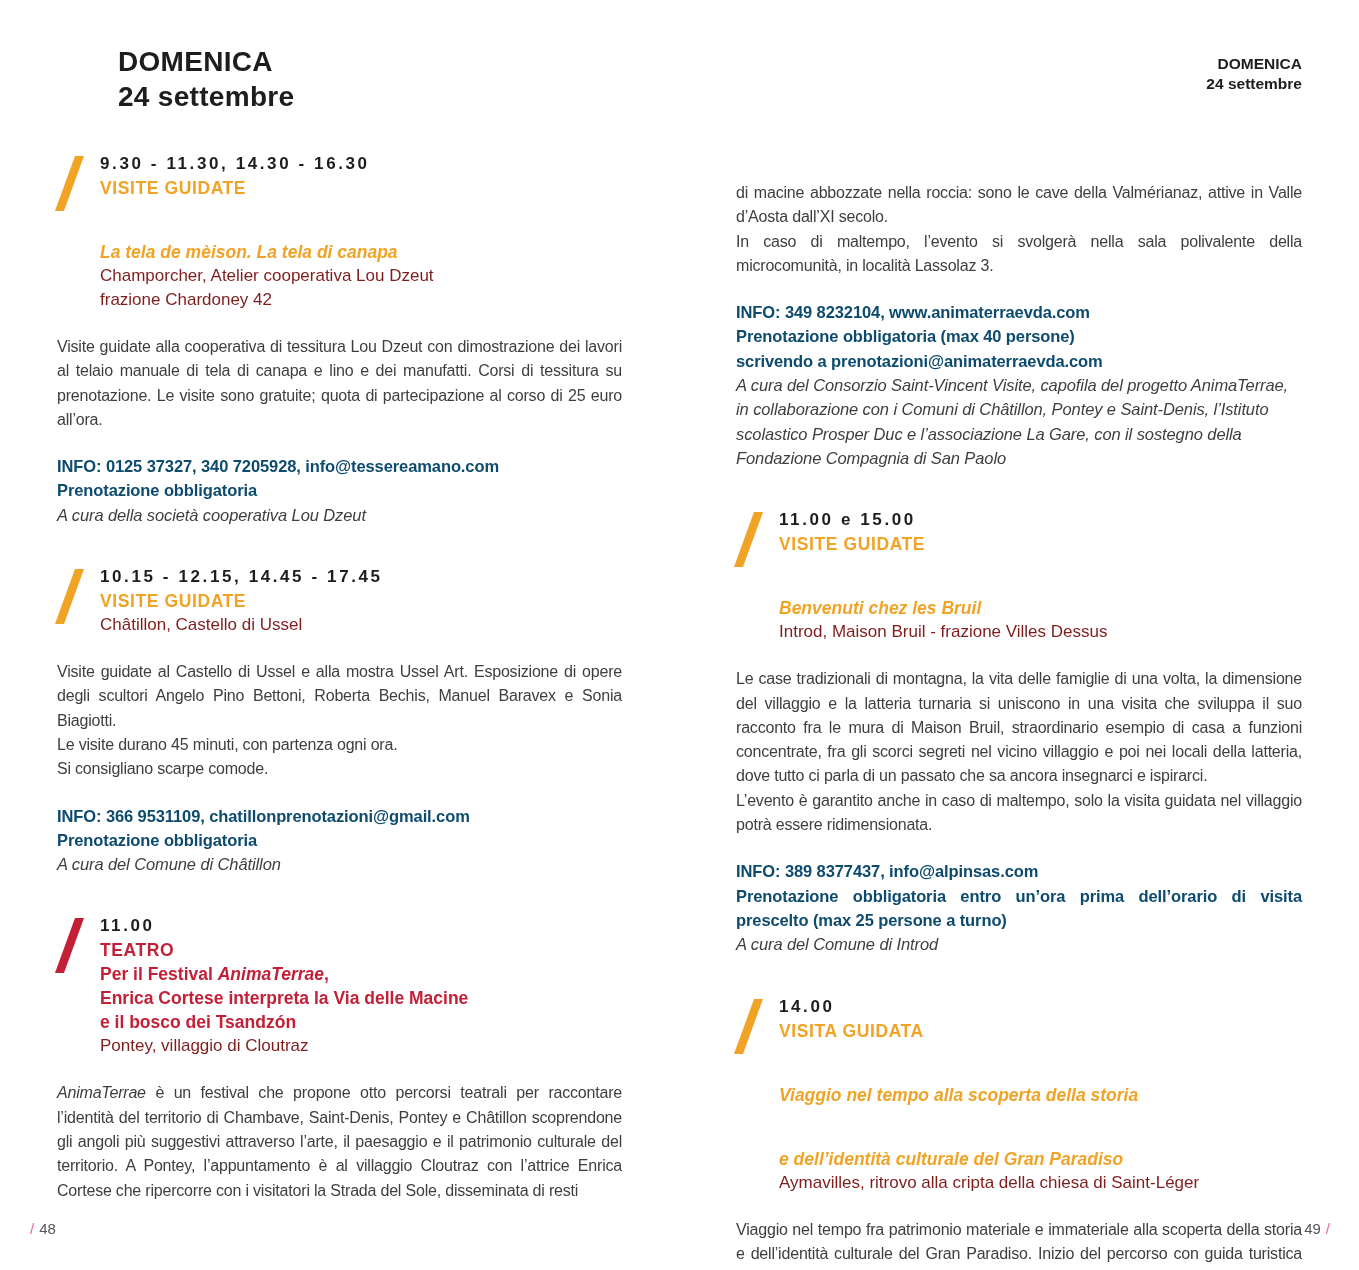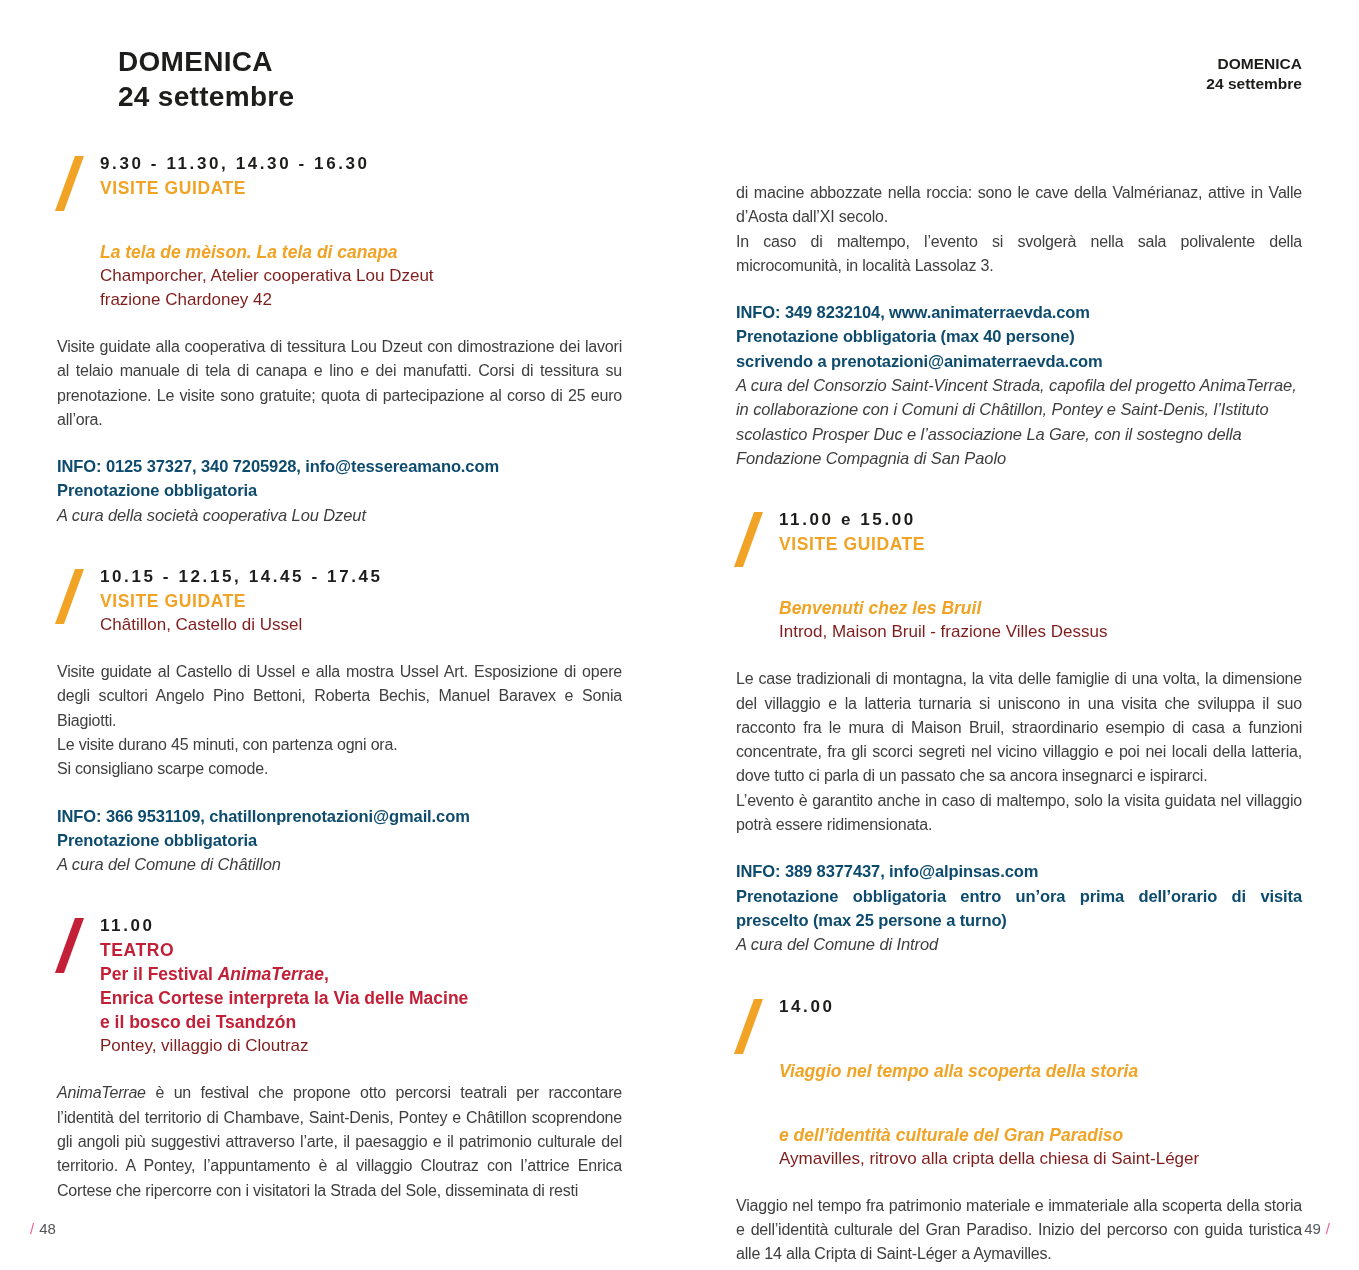--- a/index.html
+++ b/index.html
@@ -115,41 +115,42 @@
     </div>
   <div class="col col-right">
       <div class="block-paragraph">
         <div class="para-seg"><span>di macine abbozzate nella roccia: sono le cave della Valmérianaz, attive in Valle d’Aosta dall’XI secolo.</span></div>
         <div class="para-seg"><span>In caso di maltempo, l’evento si svolgerà nella sala polivalente della microcomunità, in località Lassolaz 3.</span></div>
       </div>
       <div class="block-info">
         <div class="info-bold">INFO: 349 8232104, www.animaterraevda.com</div>
         <div class="info-bold">Prenotazione obbligatoria (max 40 persone)</div>
         <div class="info-bold">scrivendo a prenotazioni@animaterraevda.com</div>
-        <div class="info-credit">A cura del Consorzio Saint-Vincent Strada, capofila del progetto AnimaTerrae, in collaborazione con i Comuni di Châtillon, Pontey e Saint-Denis, l’Istituto scolastico Prosper Duc e l’associazione La Gare, con il sostegno della Fondazione Compagnia di San Paolo</div>
+        <div class="info-credit">A cura del Consorzio Saint-Vincent Visite, capofila del progetto AnimaTerrae, in collaborazione con i Comuni di Châtillon, Pontey e Saint-Denis, l’Istituto scolastico Prosper Duc e l’associazione La Gare, con il sostegno della Fondazione Compagnia di San Paolo</div>
       </div>
       <div class="block-event orange">
         <span class="slash"></span>
         <div class="ev-time">11.00 e 15.00</div>
         <div class="ev-category">VISITE GUIDATE</div>
         <div class="ev-title"><span class="it">Benvenuti chez les Bruil</span></div>
         <div class="ev-location">Introd, Maison Bruil - frazione Villes Dessus</div>
       </div>
       <div class="block-paragraph">
         <div class="para-seg"><span>Le case tradizionali di montagna, la vita delle famiglie di una volta, la dimensione del villaggio e la latteria turnaria si uniscono in una visita che sviluppa il suo racconto fra le mura di Maison Bruil, straordinario esempio di casa a funzioni concentrate, fra gli scorci segreti nel vicino villaggio e poi nei locali della latteria, dove tutto ci parla di un passato che sa ancora insegnarci e ispirarci.</span></div>
         <div class="para-seg"><span>L’evento è garantito anche in caso di maltempo, solo la visita guidata nel villaggio potrà essere ridimensionata.</span></div>
       </div>
       <div class="block-info">
         <div class="info-bold">INFO: 389 8377437, info@alpinsas.com</div>
         <div class="info-bold">Prenotazione obbligatoria entro un’ora prima dell’orario di visita prescelto (max 25 persone a turno)</div>
         <div class="info-credit">A cura del Comune di Introd</div>
       </div>
       <div class="block-event orange">
         <span class="slash"></span>
         <div class="ev-time">14.00</div>
+        <div class="ev-category">VISITA GUIDATA</div>
         <div class="ev-title"><span class="it">Viaggio nel tempo alla scoperta della storia</span></div>
         <div class="ev-title"><span class="it">e dell’identità culturale del Gran Paradiso</span></div>
         <div class="ev-location">Aymavilles, ritrovo alla cripta della chiesa di Saint-Léger</div>
       </div>
       <div class="block-paragraph">
         <div class="para-seg"><span>Viaggio nel tempo fra patrimonio materiale e immateriale alla scoperta della storia e dell’identità culturale del Gran Paradiso. Inizio del percorso con guida turistica alle 14 alla Cripta di Saint-Léger a Aymavilles.</span></div>
       </div>
     </div>
 
   <div class="footer-num footer-left"><span class="pink">/</span><span>48</span></div>

